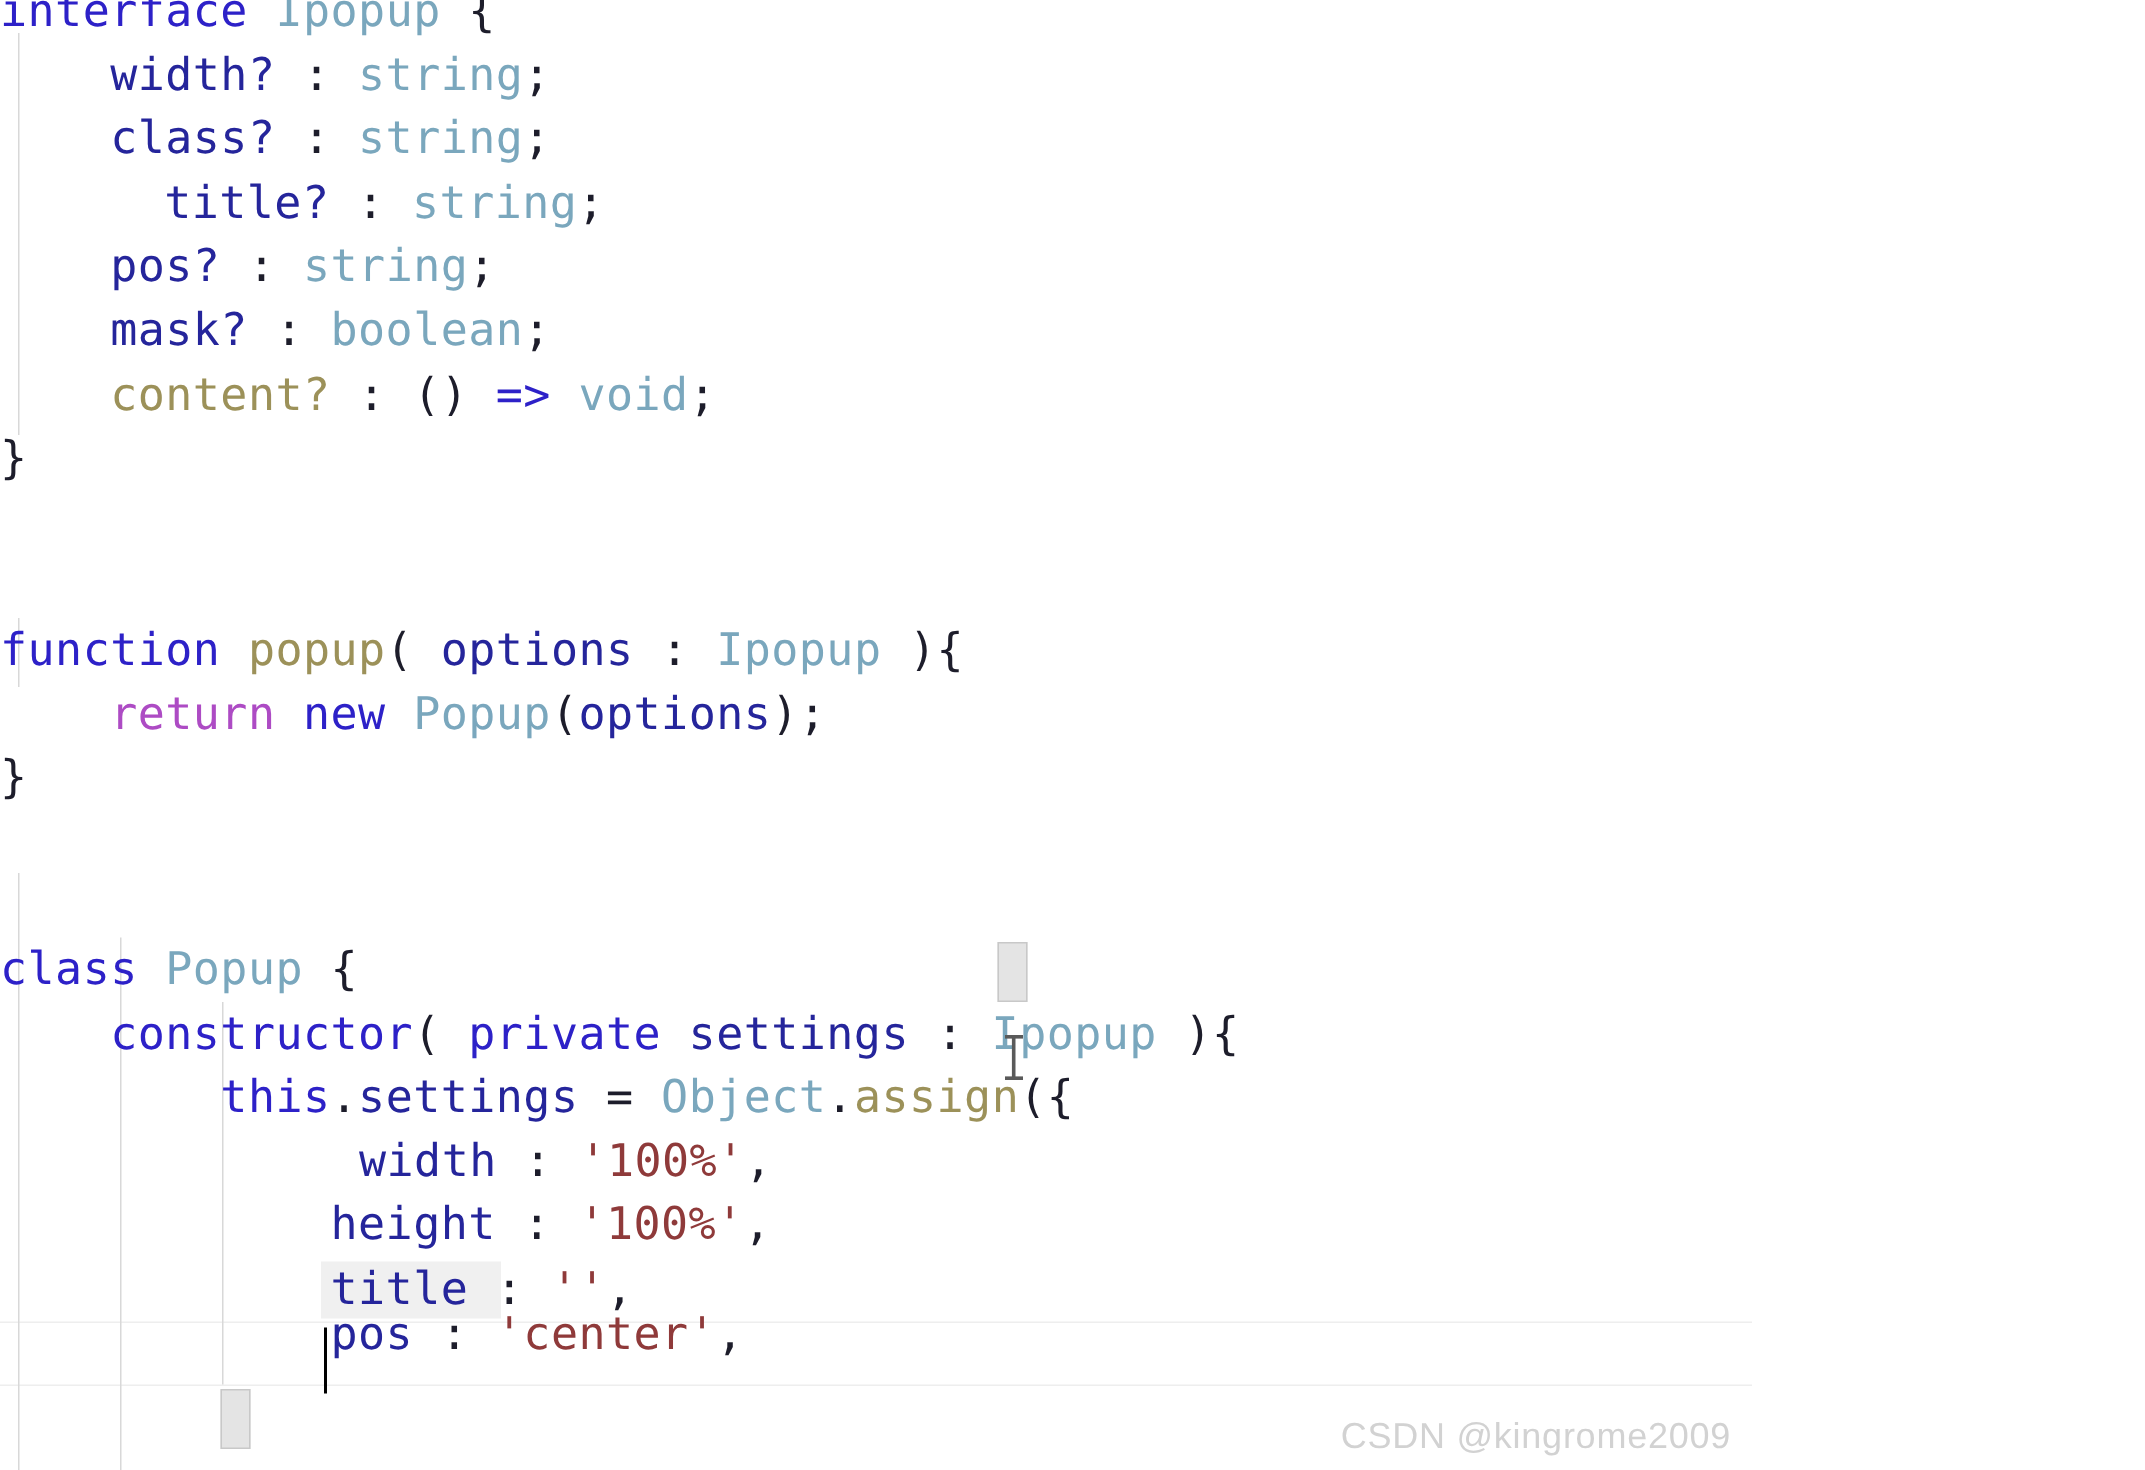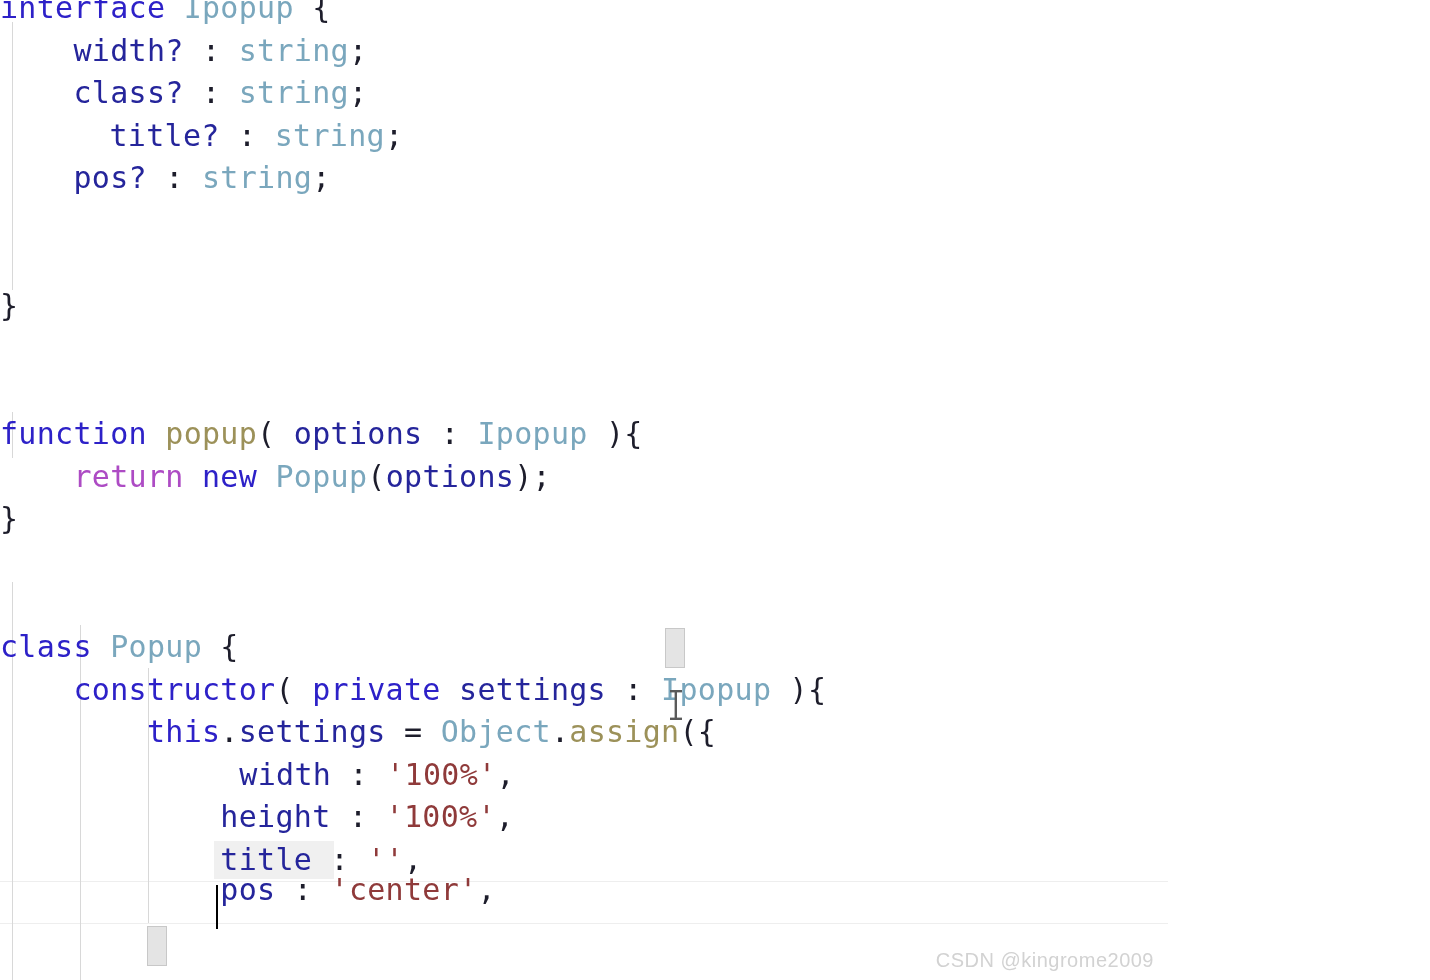--- a/index.html
+++ b/index.html
@@ -101,21 +101,21 @@
     z-index: 8;
     color: #6e6e6e;
   }
 
   
   .watermark {
     position: absolute;
     right: 14px;
     bottom: 8px;
     font-family: "Liberation Sans", sans-serif;
-    font-size: 20px;
+    font-size: 24px;
     color: #d2d2d2;
     letter-spacing: 0.5px;
     z-index: 9;
     white-space: nowrap;
   }
 </style>
 </head>
 <body>
 
 <div id="editor">
@@ -135,20 +135,22 @@
   <div class="bracket-match" style="left:147px; top:926px; width:18px; height:38px;"></div>
 
   <div class="caret" style="left:216px; top:885px; height:44px;"></div>
 
   <div class="code-area">
       <div class="line" style="top: -13px;"><span class="t-keyword">interface</span><span class="t-plain"> </span><span class="t-type">Ipopup</span><span class="t-plain"> {</span></div>
       <div class="line" style="top: 29.6px;"><span class="t-plain">    </span><span class="t-prop">width?</span><span class="t-plain"> : </span><span class="t-type">string</span><span class="t-plain">;</span></div>
       <div class="line" style="top: 72.2px;"><span class="t-plain">    </span><span class="t-prop">class?</span><span class="t-plain"> : </span><span class="t-type">string</span><span class="t-plain">;</span></div>
       <div class="line" style="top: 114.8px; margin-left: 36px;"><span class="t-plain">    </span><span class="t-prop">title?</span><span class="t-plain"> : </span><span class="t-type">string</span><span class="t-plain">;</span></div>
       <div class="line" style="top: 157.4px;"><span class="t-plain">    </span><span class="t-prop">pos?</span><span class="t-plain"> : </span><span class="t-type">string</span><span class="t-plain">;</span></div>
+      <div class="line" style="top: 200px;"><span class="t-plain">    </span><span class="t-prop">mask?</span><span class="t-plain"> : </span><span class="t-type">boolean</span><span class="t-plain">;</span></div>
+      <div class="line" style="top: 242.6px;"><span class="t-plain">    </span><span class="t-funcname">content?</span><span class="t-plain"> : () </span><span class="t-arrow">=&gt;</span><span class="t-plain"> </span><span class="t-type">void</span><span class="t-plain">;</span></div>
       <div class="line" style="top: 285.2px;"><span class="t-plain">}</span></div>
       <div class="line" style="top: 327.8px;">&nbsp;</div>
       <div class="line" style="top: 370.4px;">&nbsp;</div>
       <div class="line" style="top: 413px;"><span class="t-keyword">function</span><span class="t-plain"> </span><span class="t-funcname">popup</span><span class="t-plain">( </span><span class="t-ident">options</span><span class="t-plain"> : </span><span class="t-type">Ipopup</span><span class="t-plain"> ){</span></div>
       <div class="line" style="top: 455.6px;"><span class="t-plain">    </span><span class="t-return">return</span><span class="t-plain"> </span><span class="t-keyword">new</span><span class="t-plain"> </span><span class="t-type">Popup</span><span class="t-plain">(</span><span class="t-ident">options</span><span class="t-plain">);</span></div>
       <div class="line" style="top: 498.2px;"><span class="t-plain">}</span></div>
       <div class="line" style="top: 540.8px;">&nbsp;</div>
       <div class="line" style="top: 583.4px;">&nbsp;</div>
       <div class="line" style="top: 668.6px;"><span class="t-plain">    </span><span class="t-keyword">constructor</span><span class="t-plain">( </span><span class="t-keyword">private</span><span class="t-plain"> </span><span class="t-ident">settings</span><span class="t-plain"> : </span><span class="t-type">Ipopup</span><span class="t-plain"> ){</span></div>
       <div class="line" style="top: 626px;"><span class="t-keyword">class</span><span class="t-plain"> </span><span class="t-type">Popup</span><span class="t-plain"> {</span></div>

